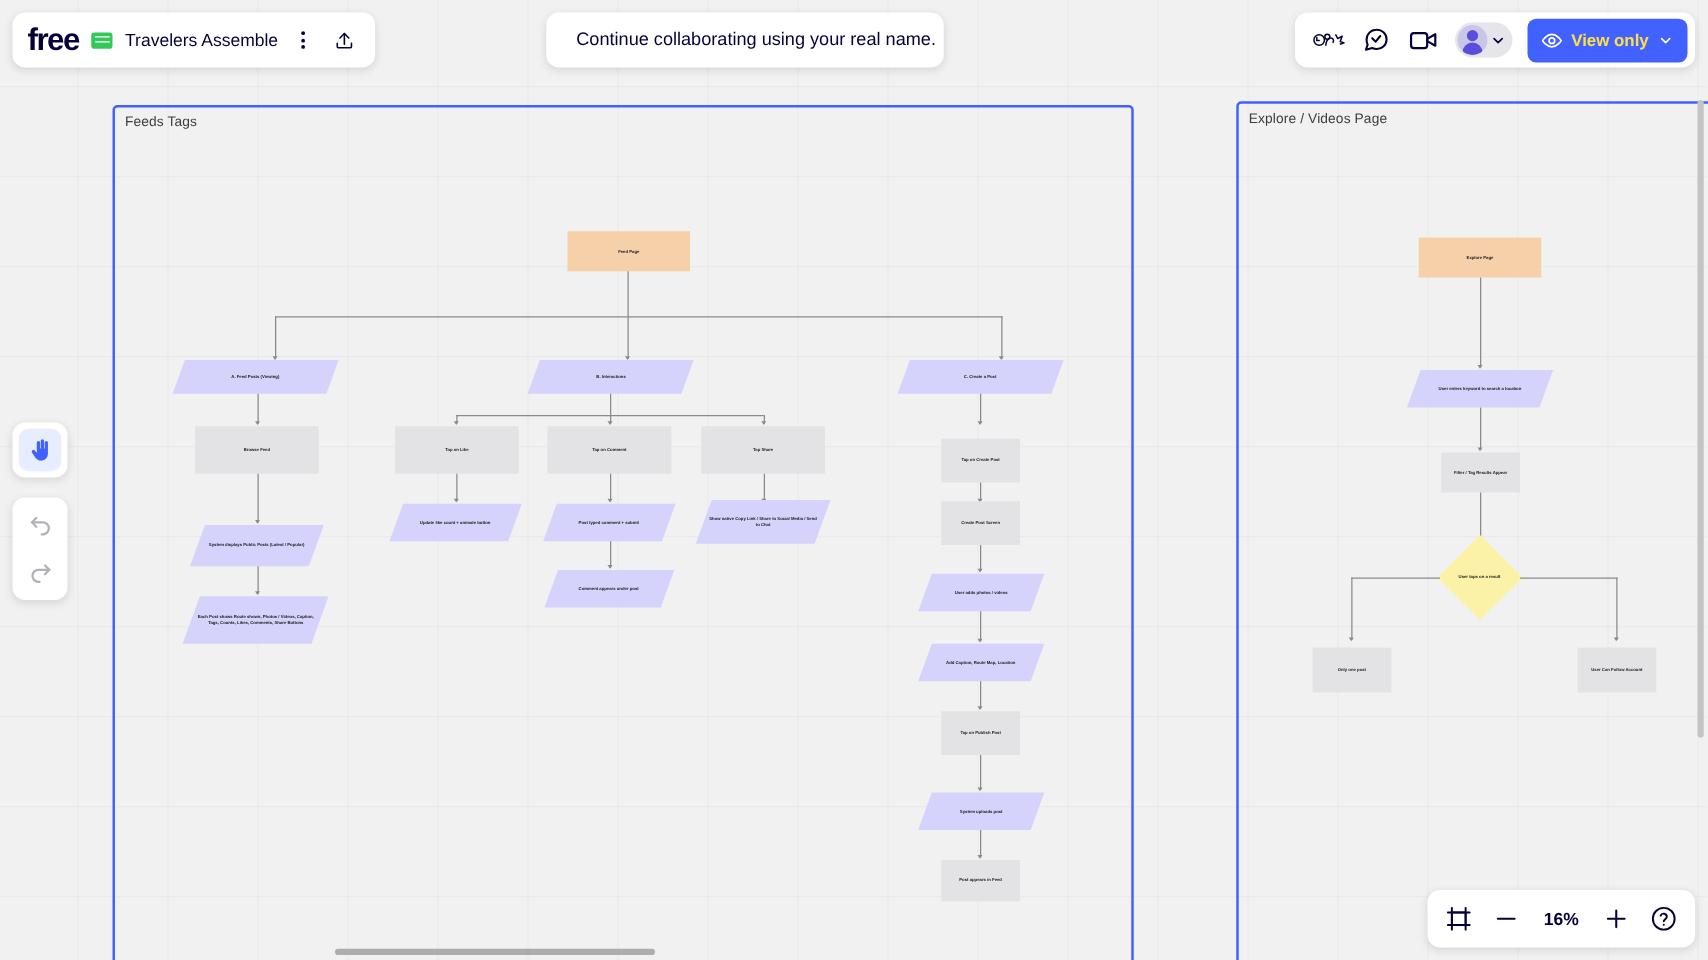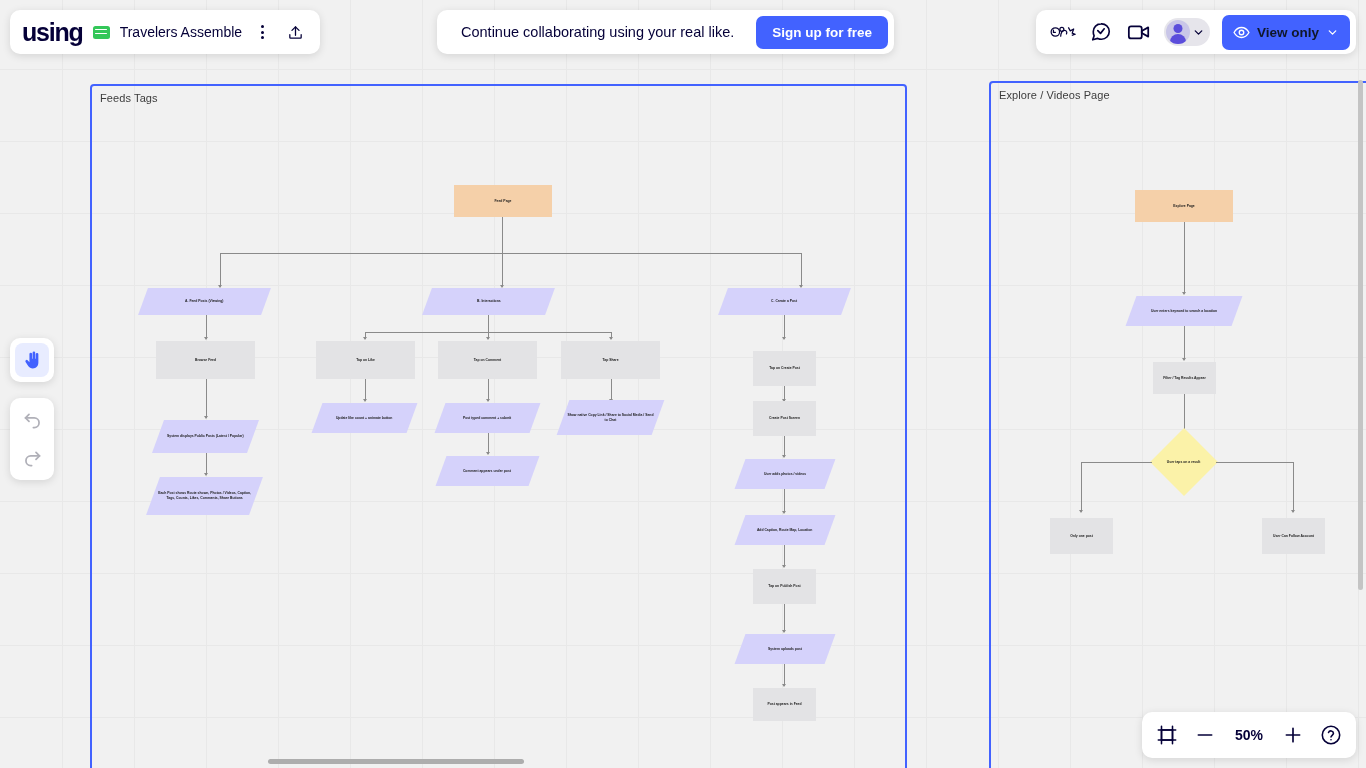--- a/index.html
+++ b/index.html
@@ -124,21 +124,21 @@
   .avatar::before {
     content: ""; position: absolute; left: 50%; top: 4px; width: 9px; height: 9px;
     border-radius: 50%; background: #5b4ddb; transform: translateX(-50%);
   }
   .avatar::after {
     content: ""; position: absolute; left: 50%; top: 14px; width: 16px; height: 12px;
     border-radius: 8px 8px 0 0; background: #5b4ddb; transform: translateX(-50%);
   }
   .viewonly-btn {
     display: flex; align-items: center; gap: 7px;
-    background: #4262ff; color: #0f172a; border: none; border-radius: 7px;
+    background: #4262ff; color: #fde047; border: none; border-radius: 7px;
     padding: 9px 11px; font-size: 13.5px; font-weight: 700; cursor: pointer;
     font-family: "Liberation Sans", sans-serif; white-space: nowrap;
   }
 
   
   .tool-group {
     position: absolute; left: 10px;
     background: #fff; border-radius: 10px;
     box-shadow: 0 2px 8px rgba(0,0,0,.12);
     display: flex; flex-direction: column; align-items: center;
@@ -308,40 +308,39 @@
   <div class="conn h" style="left:1216px; top:462px; width:78px;"></div>
   <div class="conn v" style="left:1293px; top:462px; height:50px;"></div>
   <div class="arrow" style="left:1291px; top:510px;"></div>
   <div class="node n-proc" style="left:1262px; top:518px; width:63px; height:36px;">User Can Follow Account</div>
 
   <div class="scrollbar" id="hscroll"></div>
   <div class="scrollbar" id="vscroll"></div>
 </div>
 
 <div class="bar" id="topleft-bar">
-  <span class="miro-logo">using</span>
+  <span class="miro-logo">free</span>
   <span class="board-icon"></span>
   <span class="board-name">Travelers Assemble</span>
   <span class="kebab">
       <i></i>
       <i></i>
       <i></i>
     </span>
   <span class="ticon">
     <svg width="17" height="17" viewBox="0 0 24 24" fill="none" stroke="#050038" stroke-width="1.8" stroke-linecap="round" stroke-linejoin="round">
       <path d="M12 16V4"></path>
         <path d="M7 9l5-5 5 5"></path>
         <path d="M4 15v4a1 1 0 0 0 1 1h14a1 1 0 0 0 1-1v-4"></path>
     </svg>
   </span>
 </div>
 
 <div class="bar" id="banner">
-  <span class="banner-text">Continue collaborating using your real like.</span>
-  <button class="signup-btn">Sign up for free</button>
+  <span class="banner-text">Continue collaborating using your real name.</span>
 </div>
 
 <div class="bar" id="topright-bar">
   <span class="ticon">
     <svg width="28" height="22" viewBox="0 0 34 24" fill="none" stroke="#050038" stroke-width="1.6">
       <circle cx="7" cy="12" r="5.5"></circle>
       <path d="M4.5 9.5v3h2.5" stroke-linecap="round"></path>
       <path d="M14 17.5c0-4 2-7.5 5-7.5s3.5 2.5 2.5 4.5" stroke-linecap="round"></path>
       <circle cx="15.5" cy="8.5" r="2.6"></circle>
       <path d="M24 6l2.5 4.5L31 8l-2 5.5 4 1.5-4.5 1.5" stroke-linejoin="round"></path>
@@ -404,21 +403,21 @@
     <svg width="22" height="22" viewBox="0 0 24 24" fill="none" stroke="#050038" stroke-width="1.7" stroke-linecap="round">
       <path d="M6 2.5v19M18 2.5v19M2.5 6.5h19M2.5 17.5h19"></path>
       <rect x="6" y="6.5" width="12" height="11" stroke-width="1.7"></rect>
     </svg>
   </span>
   <span class="zoom-btn">
     <svg width="20" height="20" viewBox="0 0 24 24" stroke="#050038" stroke-width="2" stroke-linecap="round">
       <path d="M4 12h16"></path>
     </svg>
   </span>
-  <span class="zoom-level">50%</span>
+  <span class="zoom-level">16%</span>
   <span class="zoom-btn">
     <svg width="20" height="20" viewBox="0 0 24 24" stroke="#050038" stroke-width="2" stroke-linecap="round">
       <path d="M4 12h16M12 4v16"></path>
     </svg>
   </span>
   <span class="zoom-btn">
     <svg width="22" height="22" viewBox="0 0 24 24" fill="none" stroke="#050038" stroke-width="1.7" stroke-linecap="round" stroke-linejoin="round">
       <circle cx="12" cy="12" r="9.5"></circle>
       <path d="M9.3 9.3a2.8 2.8 0 0 1 5.4.9c0 1.9-2.7 2.4-2.7 4"></path>
       <circle cx="12" cy="17.2" r=".9" fill="#050038" stroke="none"></circle>

